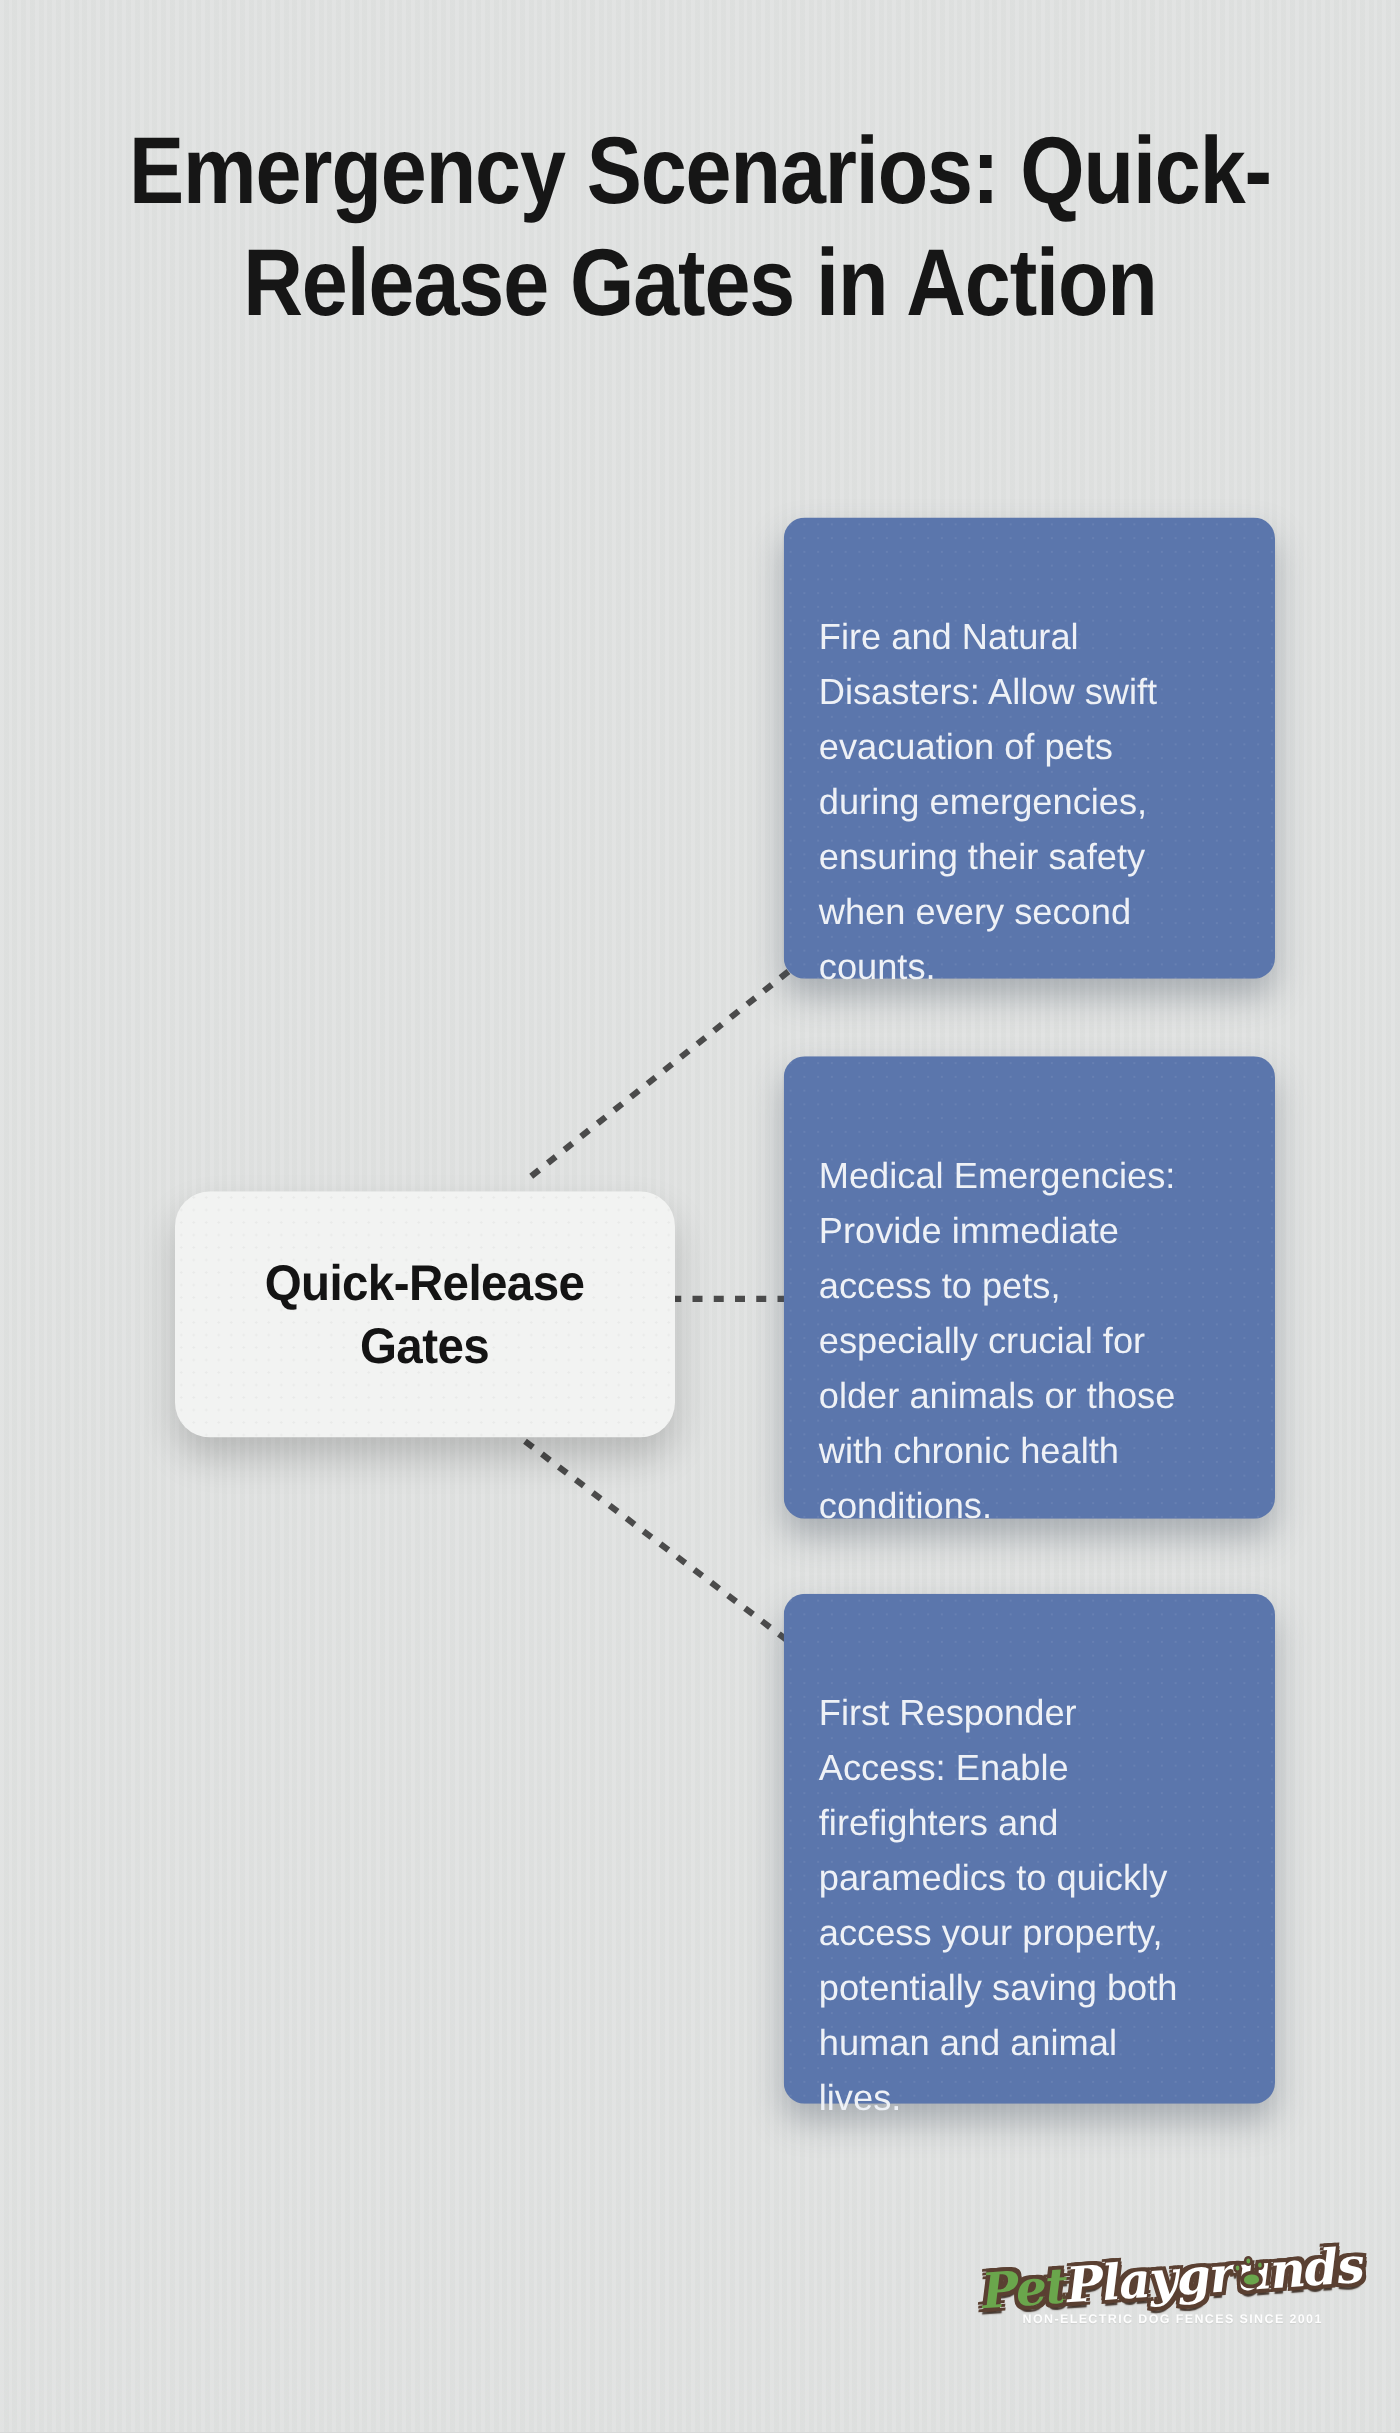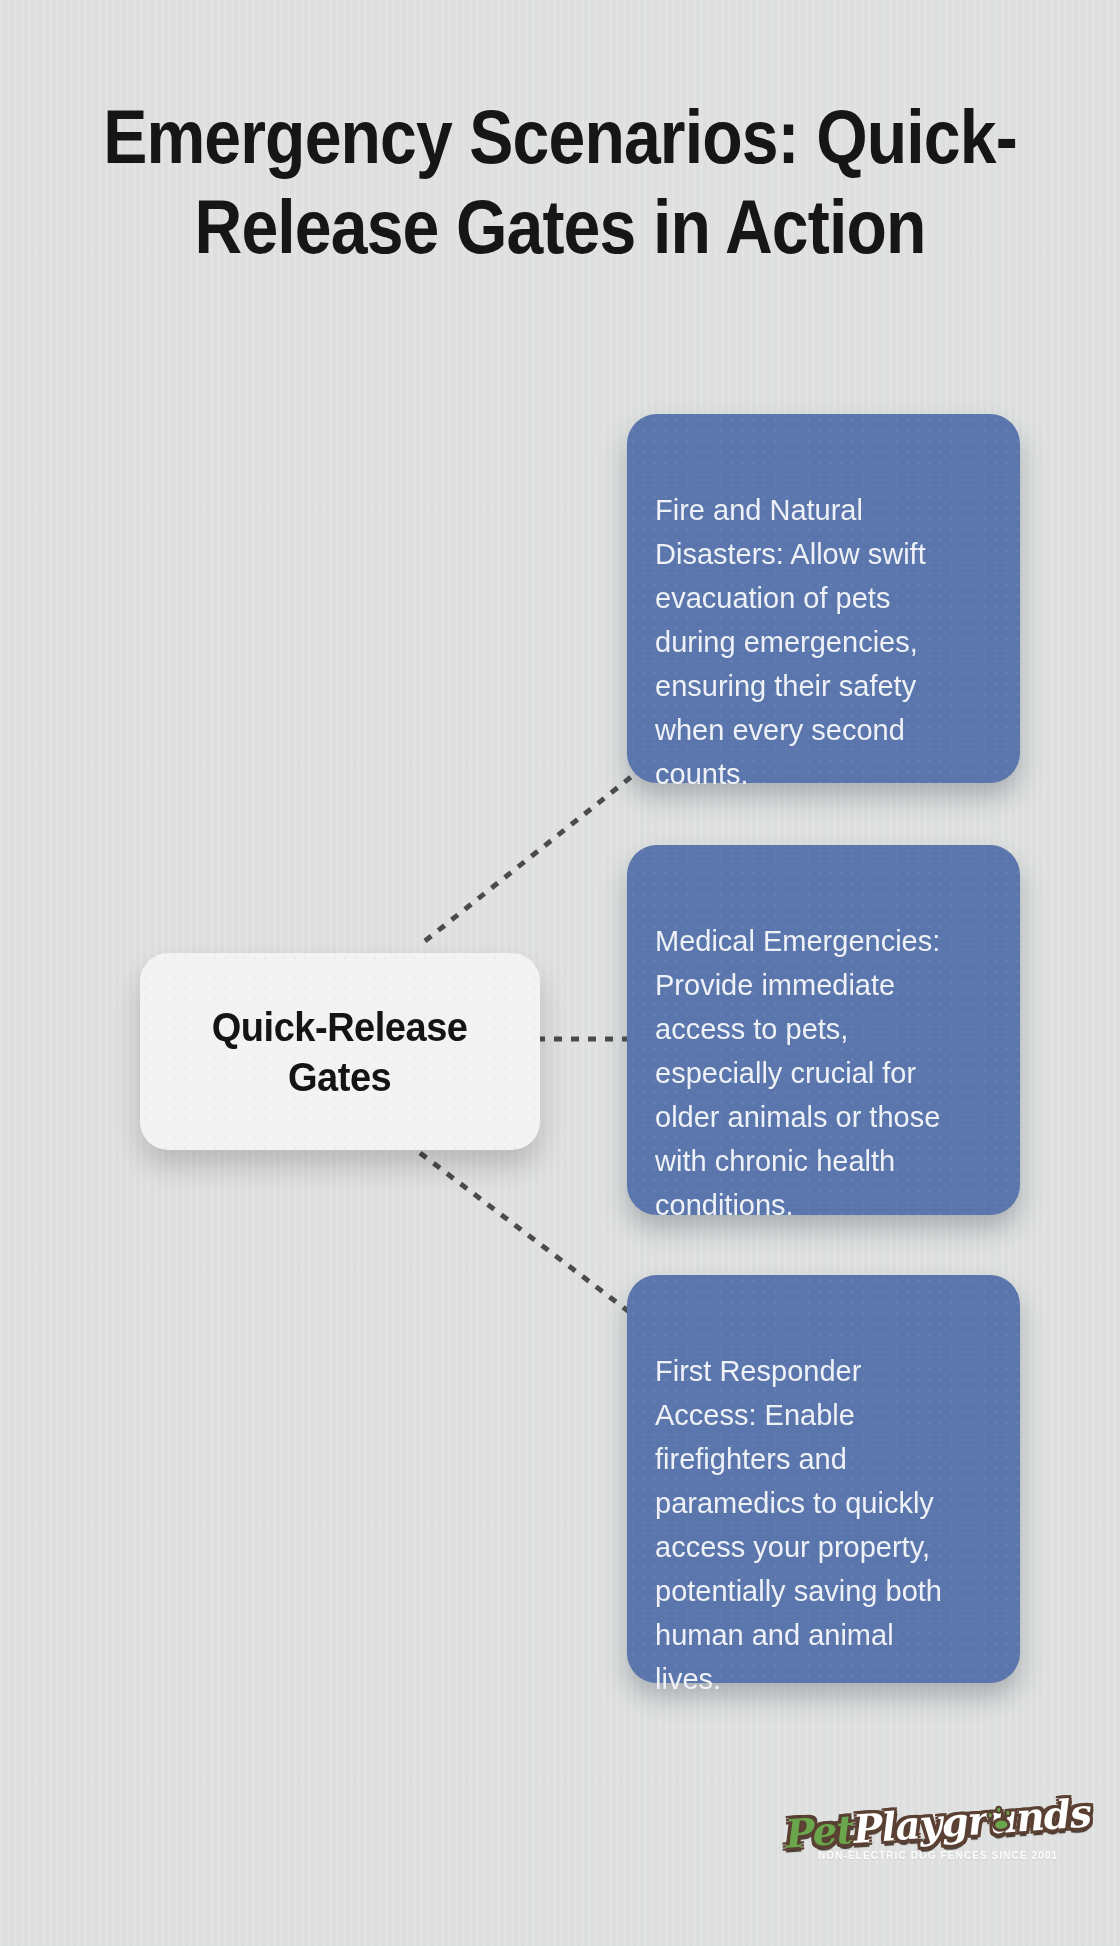--- a/index.html
+++ b/index.html
@@ -43,21 +43,21 @@
     transform:scaleX(0.87);
   }
 
   .card{
     position:absolute;
     left:627px;
     width:393px;
     background:var(--card);
     background-image:radial-gradient(rgba(255,255,255,0.07) 1.1px, transparent 1.1px);
     background-size:11px 11px;
-    border-radius:30px;
+    border-radius:17px;
     box-shadow:0 14px 26px rgba(70,80,95,0.35);
     color:var(--card-text);
     font-size:29px;
     line-height:44px;
     padding:30px 28px;
     white-space:pre-line;
   }
   .card.fire{top:414px;height:369px;}
   .card.medical{top:845px;height:370px;}
   .card.responder{top:1275px;height:408px;}

